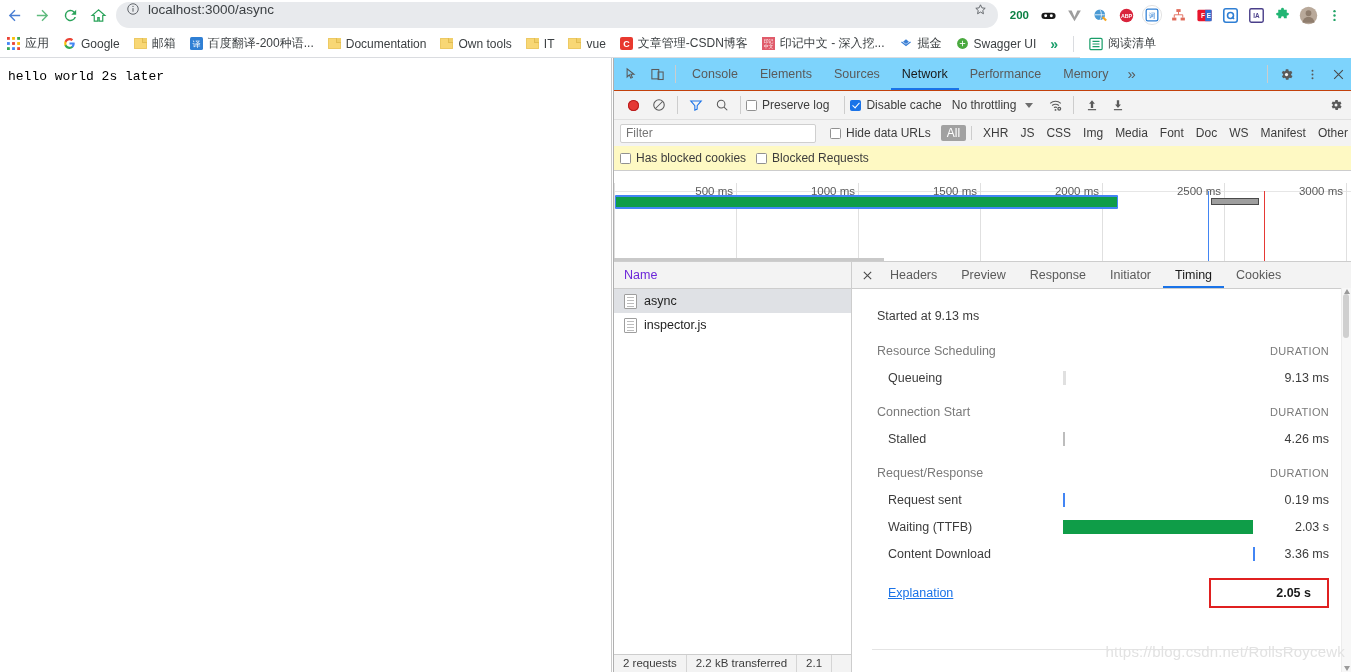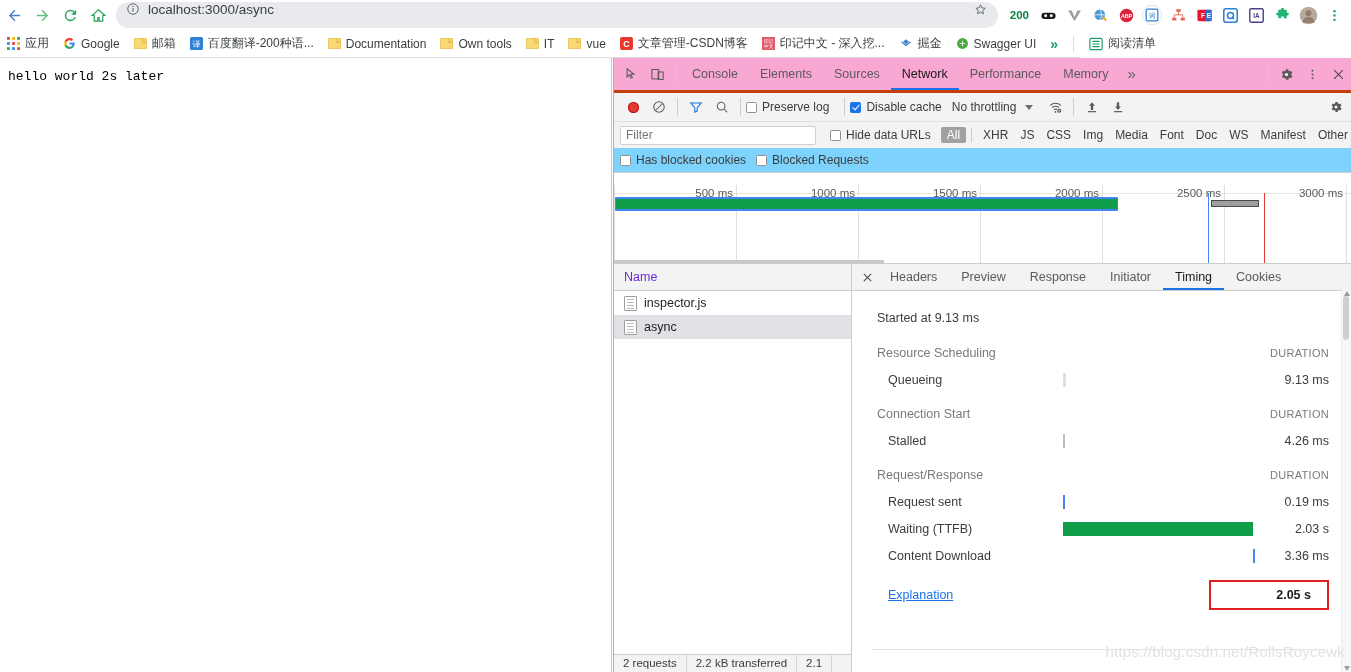--- a/index.html
+++ b/index.html
@@ -70,22 +70,22 @@
 
   
   .devtools{
     position:absolute;left:613px;top:58px;width:738px;height:614px;
     background:#ffffff;display:flex;flex-direction:column;
     border-left:1px solid #b0b0b0;box-sizing:border-box;
   }
 
   
   .dt-tabstrip{
-    height:32px;display:flex;align-items:center;background:#f9a8d4;
-    border-bottom:3px solid #c2410c;padding-left:4px;flex:0 0 auto;
+    height:32px;display:flex;align-items:center;background:#7dd3fc;
+    border-bottom:1px solid #c2410c;padding-left:4px;flex:0 0 auto;
   }
   .dt-tool-ic{width:26px;height:26px;display:flex;align-items:center;justify-content:center;flex:0 0 auto;}
   .dt-vsep{width:1px;height:18px;background:#cdcdcd;margin:0 5px;flex:0 0 auto;}
   .dt-tab{
     font-size:12.5px;color:#5a5a5a;padding:0 11px;height:32px;line-height:32px;
     white-space:nowrap;flex:0 0 auto;box-sizing:border-box;
   }
   .dt-tab.active{color:#1a1a1a;border-bottom:2px solid #1a73e8;}
   .dt-more{font-size:15px;color:#5a5a5a;padding:0 8px;flex:0 0 auto;line-height:30px;}
   .dt-strip-spacer{flex:1 1 auto;}
@@ -120,21 +120,21 @@
   }
   .filter-input{
     width:196px;height:19px;background:#fff;border:1px solid #cfcfcf;border-radius:2px;
     font-size:12px;color:#9a9a9a;padding:0 5px;line-height:19px;box-sizing:border-box;
     font-family:"Liberation Sans",sans-serif;flex:0 0 auto;
   }
   .ftype{font-size:12px;color:#3c3c3c;padding:1px 6px;border-radius:2px;white-space:nowrap;flex:0 0 auto;}
   .ftype.sel{background:#a1a1a1;color:#fff;}
   .fsep{width:1px;height:14px;background:#cdcdcd;margin:0 5px;flex:0 0 auto;}
   .dt-filterbar2{
-    height:24px;display:flex;align-items:center;background:#7dd3fc;padding-left:6px;
+    height:24px;display:flex;align-items:center;background:#fef9c3;padding-left:6px;
     border-bottom:1px solid #cdcdcd;flex:0 0 auto;
   }
 
   
   .dt-overview{
     height:90px;position:relative;background:#fff;flex:0 0 auto;
     border-bottom:1px solid #cdcdcd;overflow:hidden;
   }
   .ov-ruler{position:absolute;left:0;top:0;width:100%;height:20px;border-bottom:1px solid #e6e6e6;}
   .ov-tick{position:absolute;top:12px;height:90px;border-left:1px solid #e0e0e0;}
@@ -662,27 +662,27 @@
       <div class="ov-scroll" style="width:270px"></div>
     </div>
 
     <div class="dt-lower">
 
       <div class="req-list">
         <div class="req-head">
           <span>Name</span>
         </div>
         <div class="req-rows">
+          <div class="req-row sel">
+            <span class="doc-ic"></span>
+            <span>async</span>
+          </div>
           <div class="req-row">
             <span class="doc-ic"></span>
             <span>inspector.js</span>
-          </div>
-          <div class="req-row sel">
-            <span class="doc-ic"></span>
-            <span>async</span>
           </div>
         </div>
         <div class="req-footer">
           <span>2 requests</span>
           <span>2.2 kB transferred</span>
           <span>2.1</span>
         </div>
       </div>
 
       <div class="detail">

